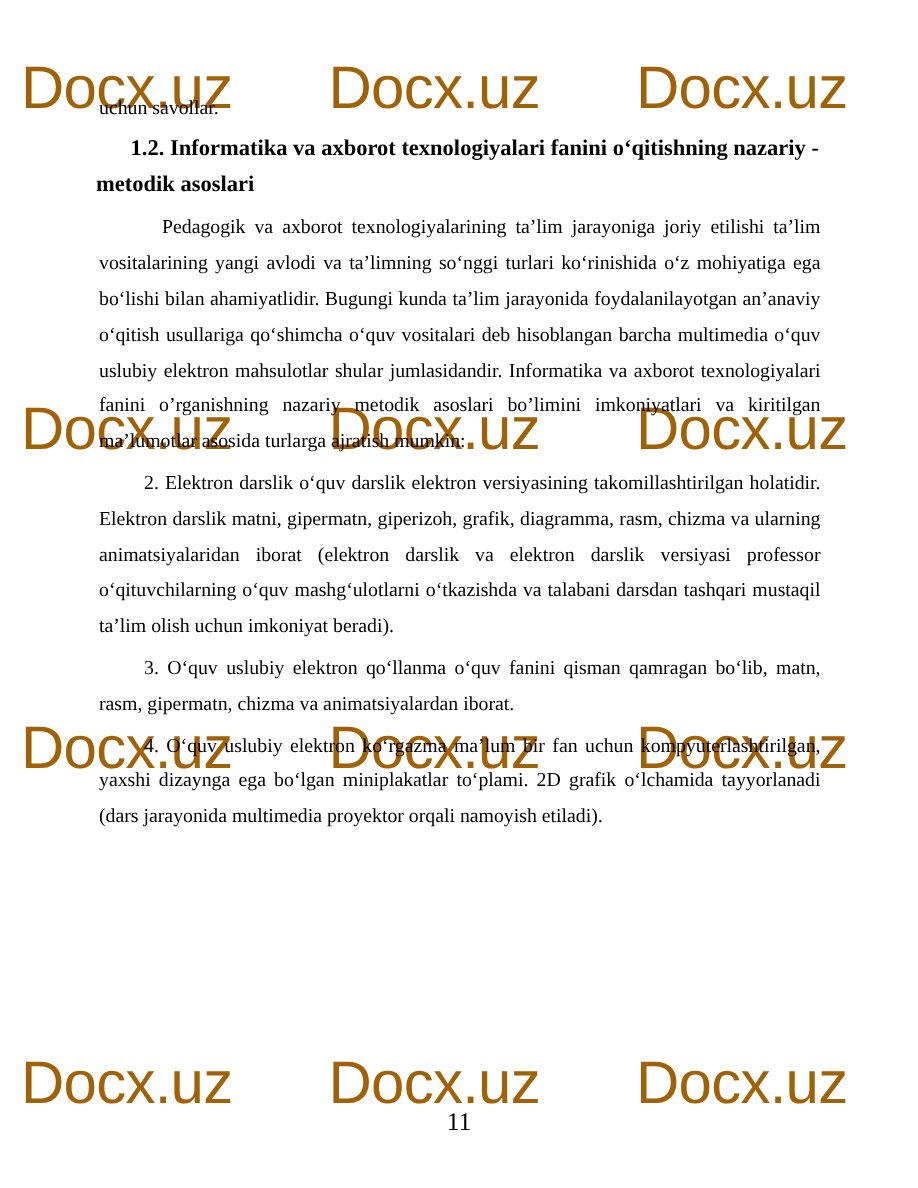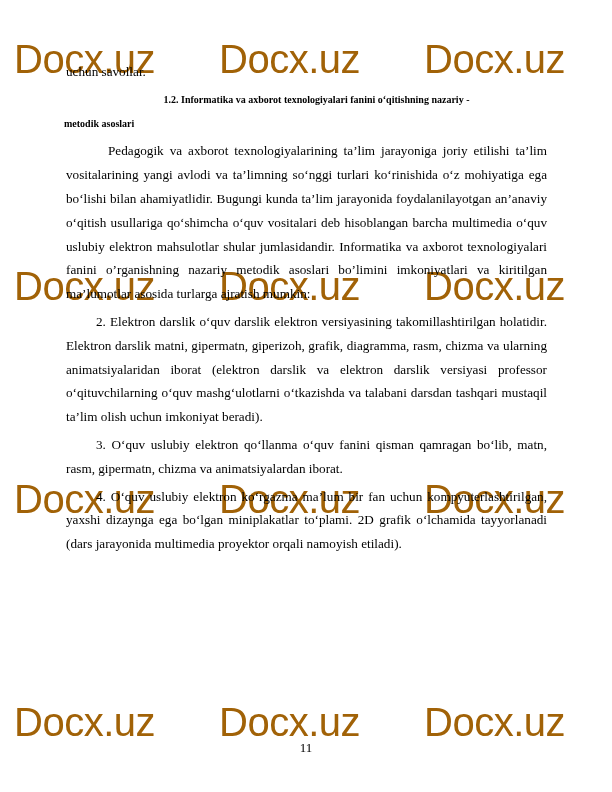--- a/index.html
+++ b/index.html
@@ -61,42 +61,42 @@
     text-indent: 0;
   }
   .para.indent-sm {
     text-indent: 30px;
   }
   .para.indent-md {
     text-indent: 42px;
   }
 
   .heading {
-    font-size: 10px;
+    font-size: 15px;
     font-weight: bold;
     line-height: 23.8px;
     text-align: center;
     margin: 0;
     padding: 0 2px;
   }
   .heading-line1 {
     text-align: center;
     padding-left: 22px;
   }
   .heading-line2 {
     text-align: left;
   }
 
   #page-number {
     position: absolute;
     left: 0;
     right: 0;
     top: 741px;
     text-align: center;
-    font-size: 13px;
+    font-size: 17px;
     line-height: 13px;
     font-family: "Liberation Serif", "DejaVu Serif", serif;
     color: #000000;
   }
 </style>
 </head>
 <body>
 
 <div id="watermark-layer">
   <span class="watermark-text" style="left:14px;  top:37px;">Docx.uz</span>

